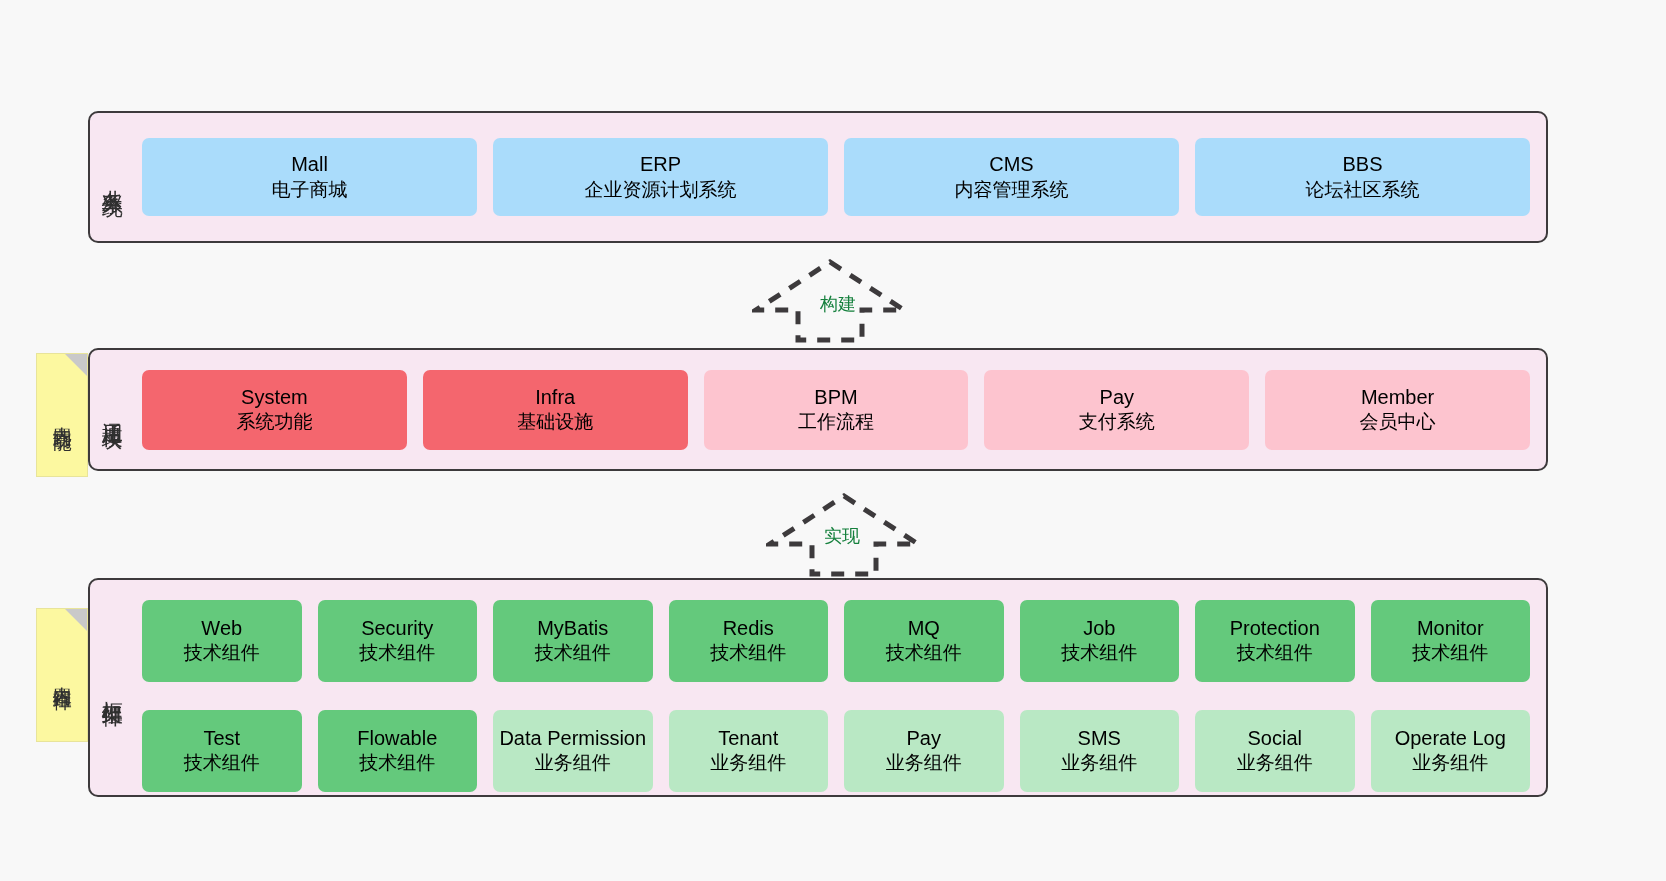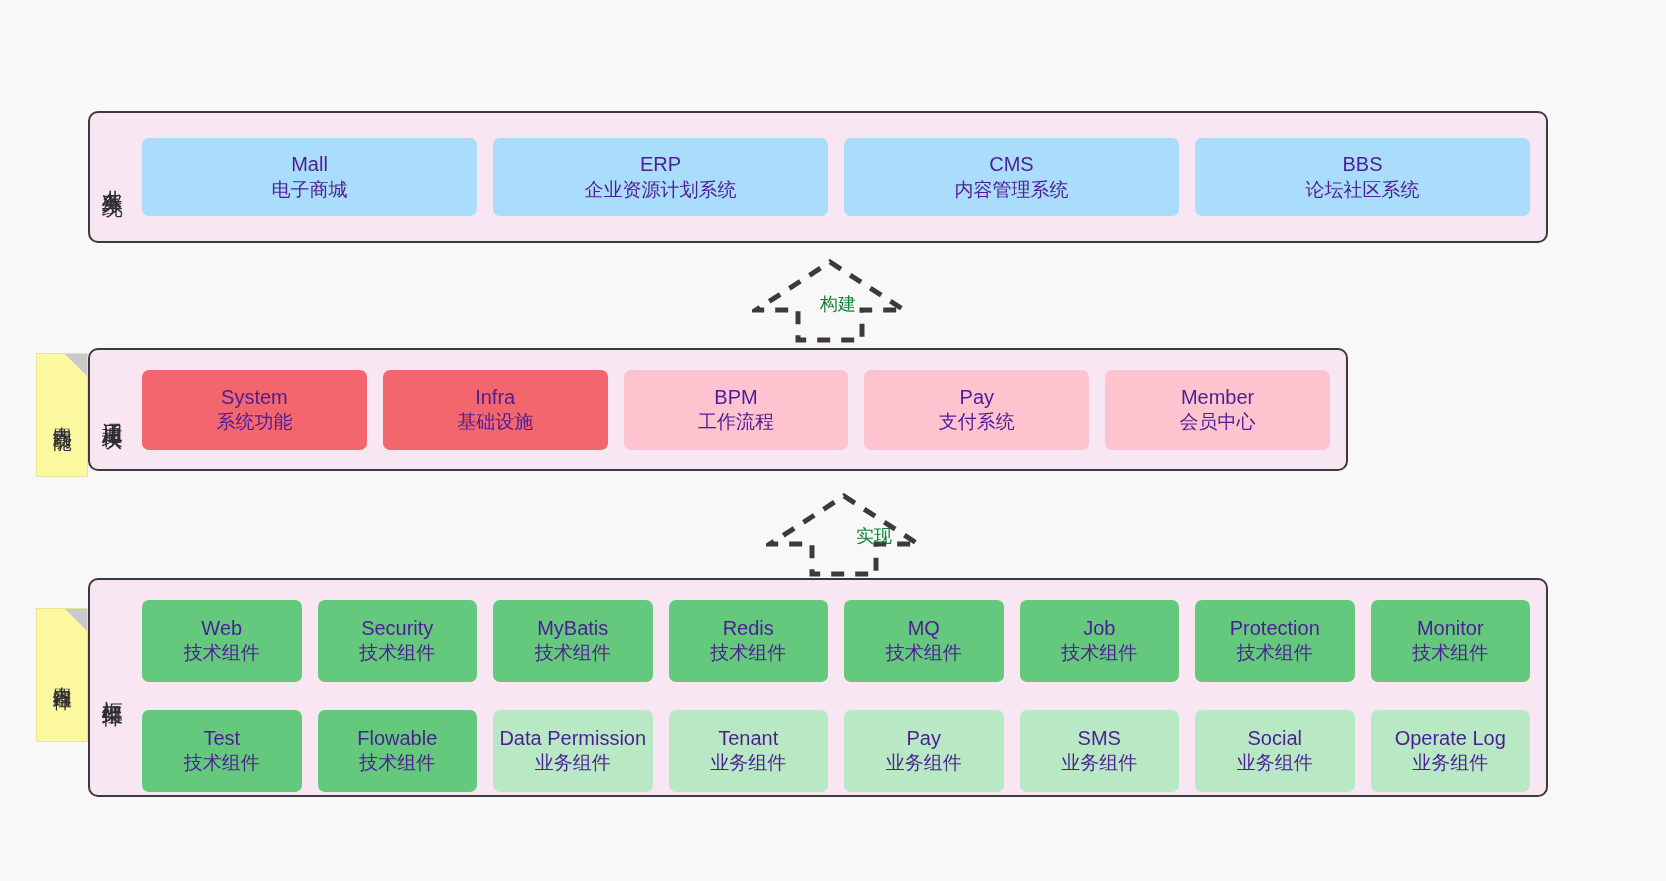--- a/index.html
+++ b/index.html
@@ -62,38 +62,38 @@
   .card {
     flex: 1 1 0;
     box-sizing: border-box;
     border-radius: 7px;
     display: flex;
     flex-direction: column;
     align-items: center;
     justify-content: center;
     text-align: center;
     line-height: 1.28;
-    color: #4c1d95;
+    color: #000000;
     padding: 4px 6px;
   }
   .card .en { font-size: 20px; }
   .card .cn { font-size: 19px; }
 
   .blue  { background: #aadcfb; }
   .red   { background: #f4666e; }
   .pink  { background: #fdc4cf; }
   .green { background: #64c97c; }
   .lgreen{ background: #b9e8c4; }
 
   
   #layer-business { left: 88px; top: 111px; width: 1460px; height: 132px; }
   #layer-business .card { height: 78px; }
 
   
-  #layer-modules { left: 88px; top: 348px; width: 1260px; height: 123px; }
+  #layer-modules { left: 88px; top: 348px; width: 1460px; height: 123px; }
   #layer-modules .card { height: 80px; }
 
   
   #layer-framework { left: 88px; top: 578px; width: 1460px; height: 219px; }
   #layer-framework .card { height: 82px; margin-top: 16px; }
 
   
   .sticky {
     position: absolute;
     width: 52px;
@@ -131,21 +131,21 @@
     position: absolute;
     font-size: 18px;
     color: #15803d;
     background: transparent;
     z-index: 4;
     white-space: nowrap;
   }
   #arrow-build { left: 752px; top: 258px; width: 156px; height: 86px; }
   #arrow-build-label { left: 820px; top: 292px; }
   #arrow-impl { left: 766px; top: 492px; width: 156px; height: 86px; }
-  #arrow-impl-label { left: 824px; top: 524px; margin-left: 32px; }
+  #arrow-impl-label { left: 824px; top: 524px; }
 </style>
 </head>
 <body>
 
 <div id="canvas">
 
   <div class="layer" id="layer-business">
     <div class="layer-title">业务系统</div>
     <div class="layer-body">
       <div class="row">

